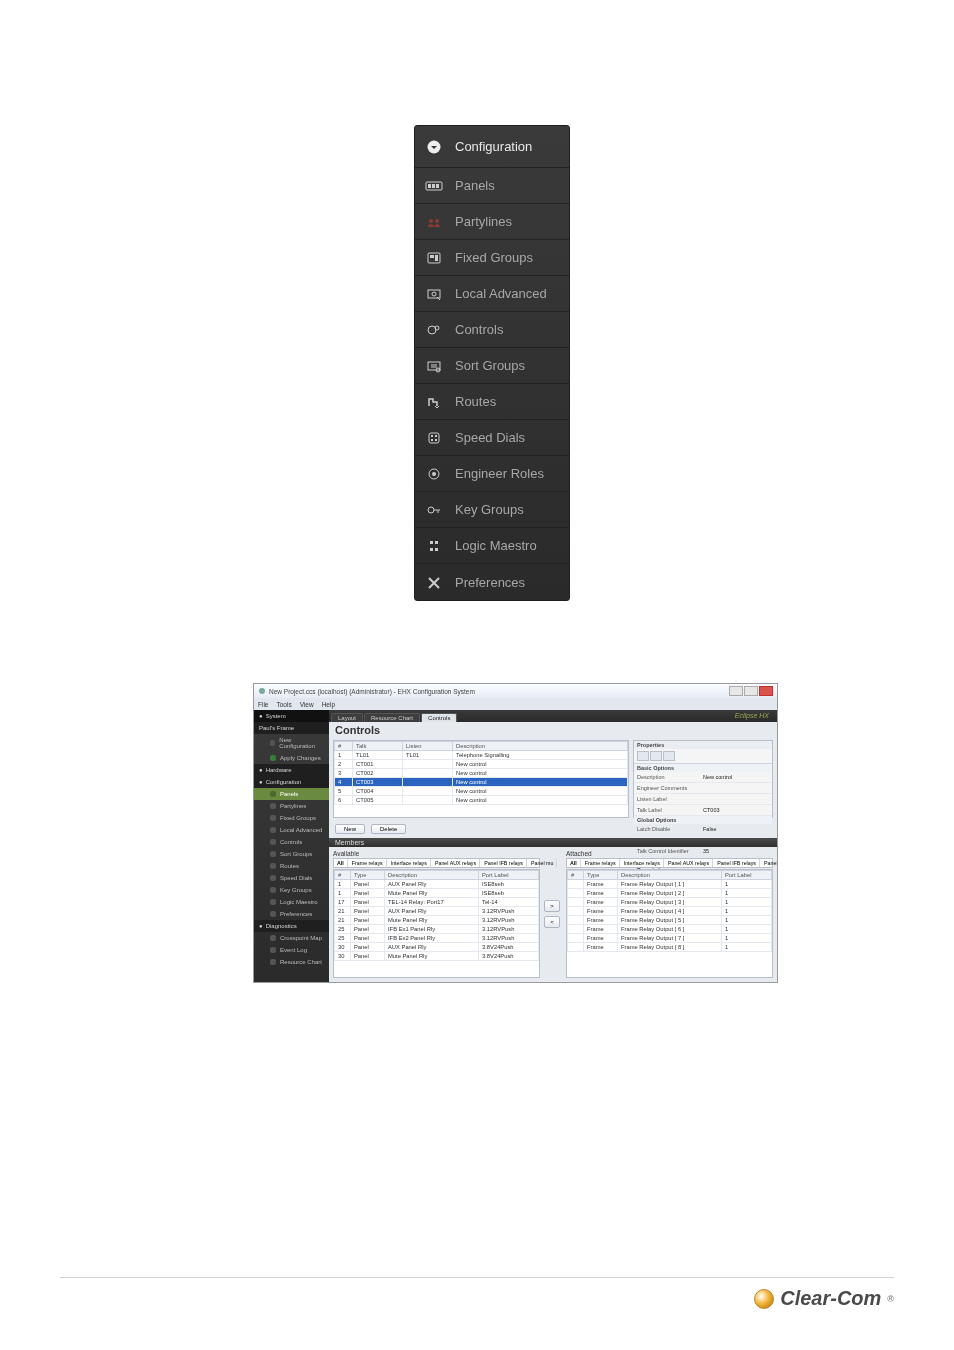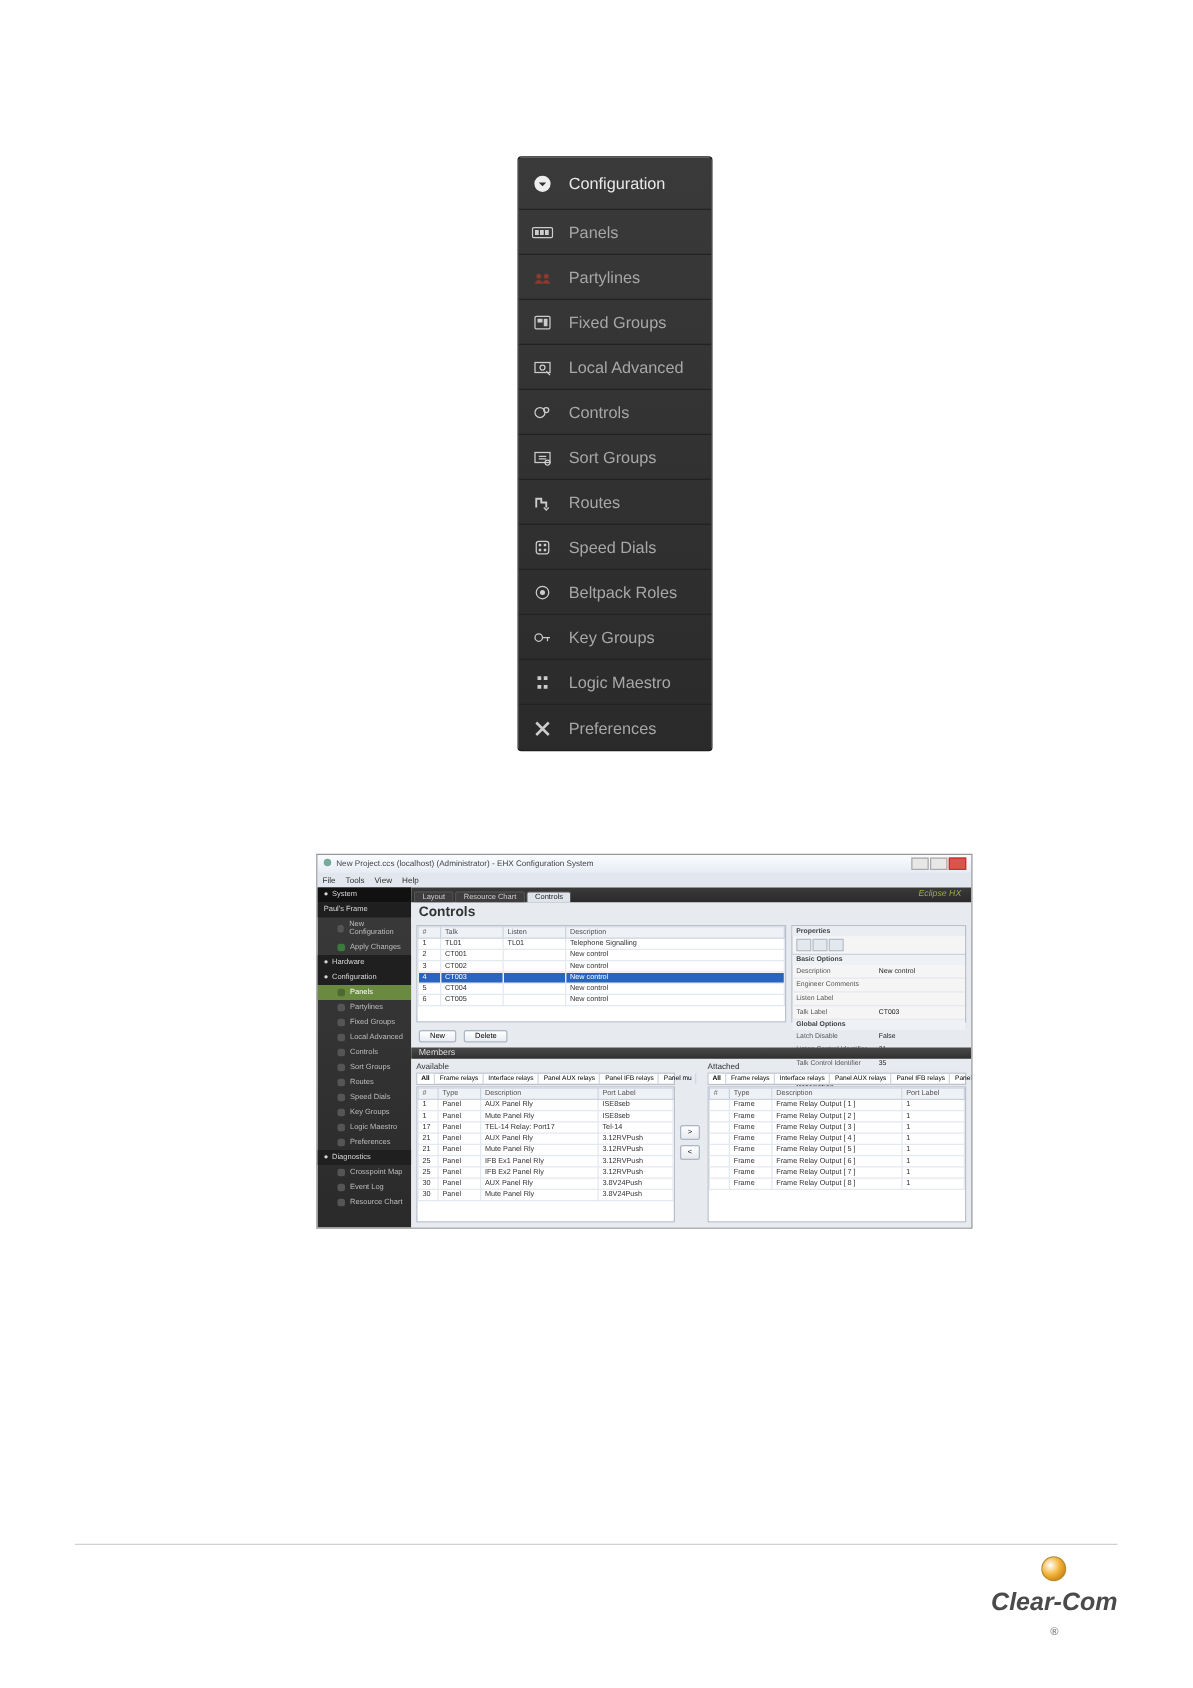--- a/index.html
+++ b/index.html
@@ -186,21 +186,20 @@
     align-items:center;
     color:#777; font-size:12px;
   }
   .page-footer .rule {
     position:absolute; top:-10px; left:60px; right:60px; height:1px; background:#d0d0d0;
   }
   .clearcom {
     display:flex; align-items:center; gap:6px;
     font-size:20px; font-style:italic; font-weight:600;
     color:#4a4a4a;
-    flex-direction:column;
   }
   .clearcom .orb {
     width:20px; height:20px; border-radius:50%;
     background: radial-gradient(circle at 35% 35%, #fff 0%, #f4b43a 45%, #b06a00 100%);
     border:1px solid #b58a30;
     position:relative;
   }
   .clearcom sup { font-size:9px; vertical-align: top; font-style:normal; color:#888; }
 </style>
 </head>
@@ -297,21 +296,21 @@
     </span>
     <span class="label">Speed Dials</span>
   </div>
   <div class="menu-row">
     <span class="icon-box">
       <svg width="16" height="14" viewBox="0 0 16 14">
           <circle cx="8" cy="7" r="5" fill="none" stroke="#ccc"></circle>
           <circle cx="8" cy="7" r="2" fill="#ccc"></circle>
         </svg>
     </span>
-    <span class="label">Beltpack Roles</span>
+    <span class="label">Engineer Roles</span>
   </div>
   <div class="menu-row">
     <span class="icon-box">
       <svg width="16" height="14" viewBox="0 0 16 14">
           <circle cx="5" cy="7" r="3" fill="none" stroke="#ccc"></circle>
           <path d="M8 7h6M12 7v3" stroke="#ccc"></path>
         </svg>
     </span>
     <span class="label">Key Groups</span>
   </div>

